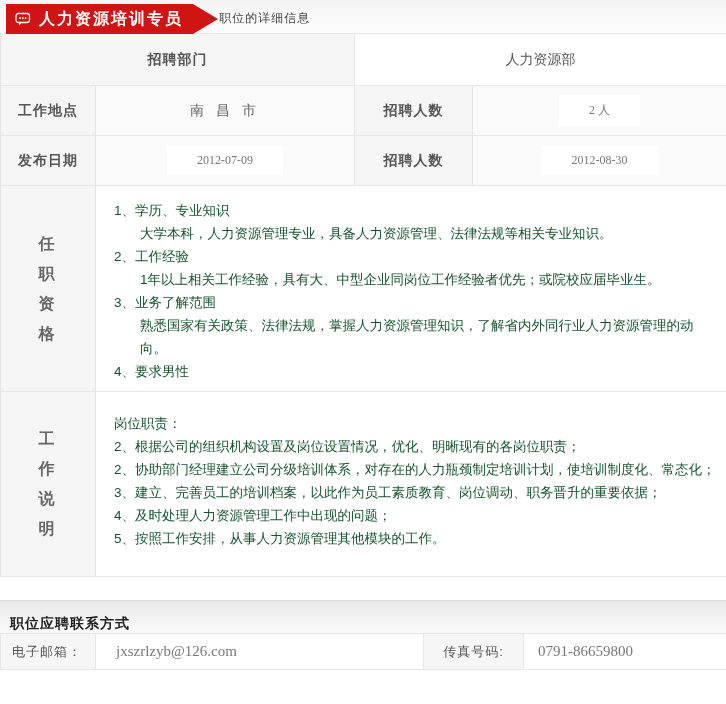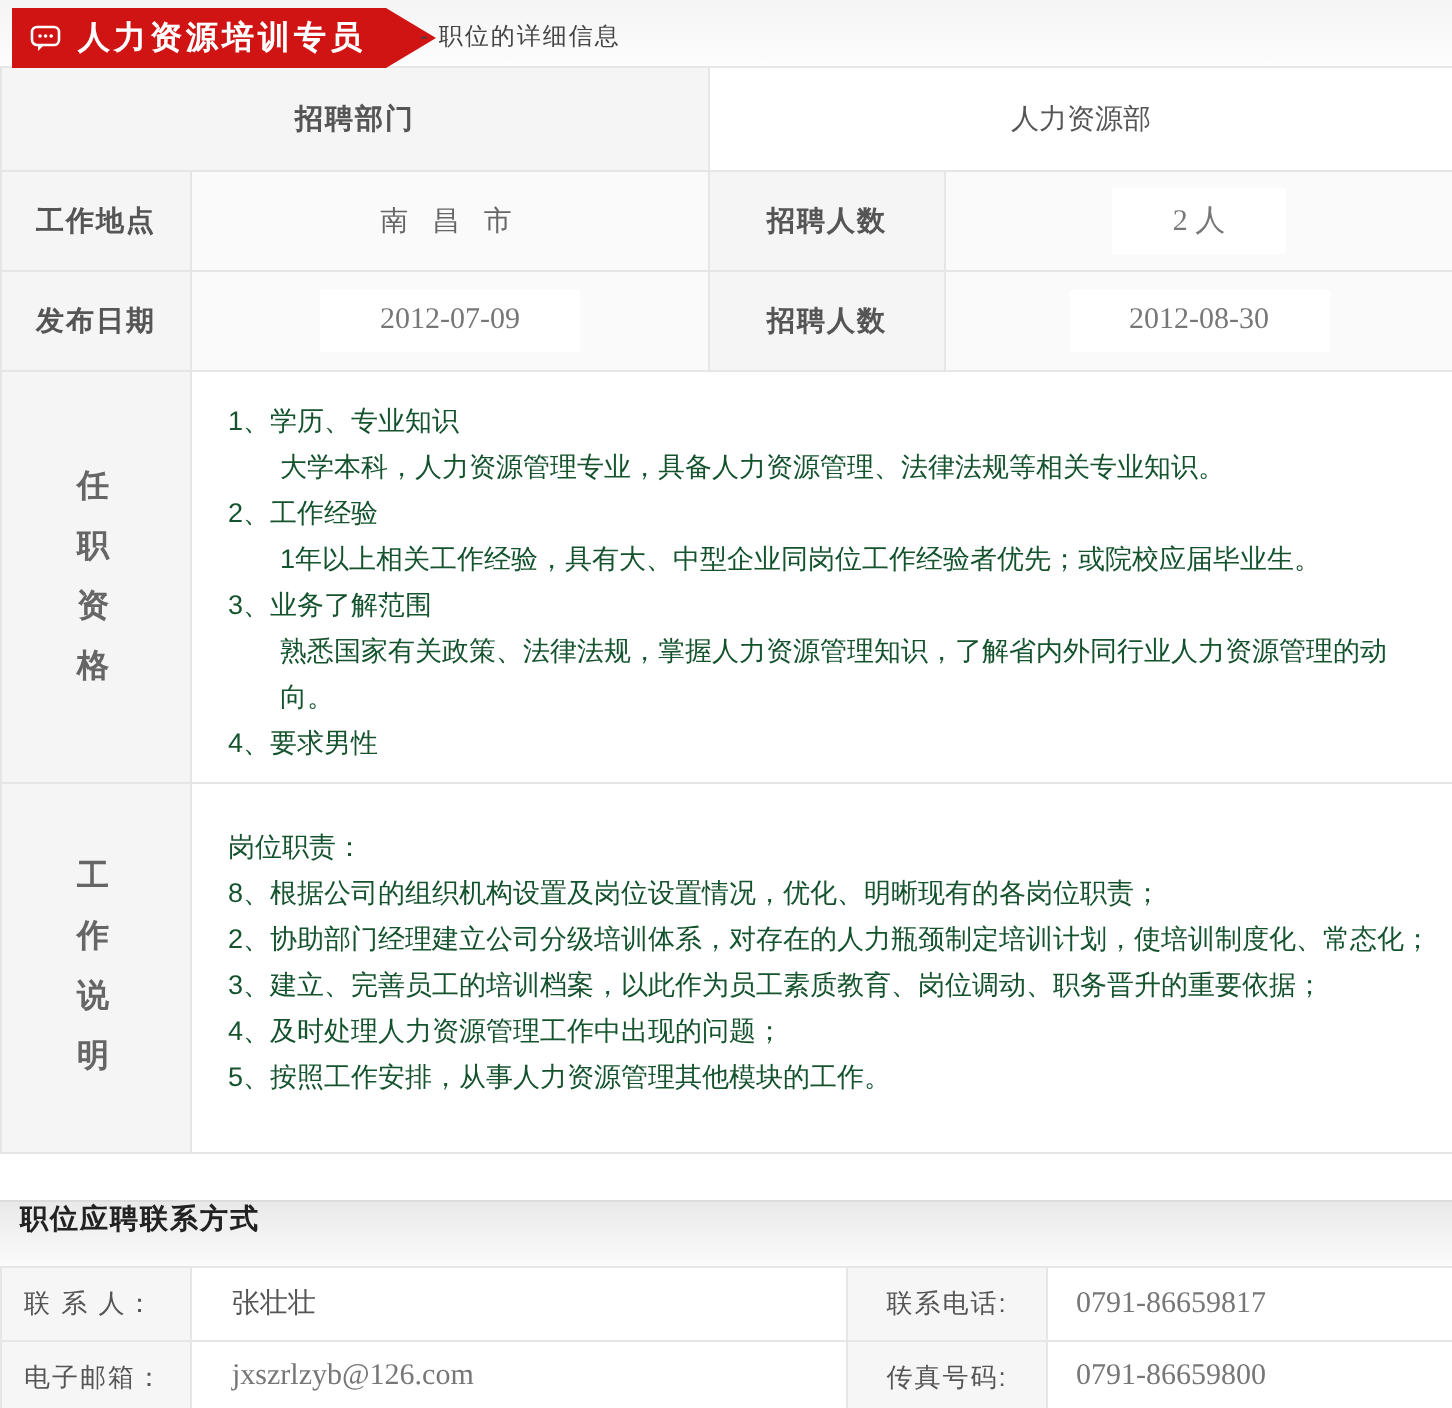--- a/index.html
+++ b/index.html
@@ -40,21 +40,21 @@
   td, th { border:1px solid #e6e6e6; vertical-align:middle; }
   .lbl {
     background:#f5f5f5; text-align:center;
     font-size:14px; font-weight:bold; color:#555; letter-spacing:1px;
   }
   .val { background:#fafafa; text-align:center; font-size:14px; color:#666; }
   .val-white { background:#fff; }
   .serif { font-family:"Liberation Serif","DejaVu Serif",serif; font-size:15px; color:#777; }
   .whitebox {
     display:inline-block; background:#fff; padding:7px 30px;
-    font-family:"Liberation Serif","DejaVu Serif",serif; font-size:15px; color:#777;
+    font-family:"Liberation Serif","DejaVu Serif",serif; font-size:12px; color:#777;
   }
   .biglbl span {
     display:inline-block; width:36px; line-height:30px;
     font-size:16px; font-weight:bold; color:#666; letter-spacing:3px;
     text-align:center; word-break:break-all;
   }
   .cont {
     background:#fff; vertical-align:top;
     padding:13px 8px 8px 18px;
     font-size:13.5px; color:#14532d; line-height:23px; text-align:left;
@@ -62,21 +62,21 @@
   .cont .ind { padding-left:26px; }
   .cont .hang { padding-left:26px; text-indent:-26px; }
 
   .gap { height:23px; }
 
   
   .contact-head {
     height:33px; width:726px;
     background:linear-gradient(#e9e9e9,#fbfbfb);
     border-top:1px solid #dcdcdc;
-    display:flex; align-items:flex-start; padding-left:10px;
+    display:flex; align-items:flex-end; padding-left:10px;
     font-size:14px; font-weight:bold; color:#222; letter-spacing:1px;
   }
   .c-lbl {
     background:#f6f6f6; font-size:13px; color:#555;
     padding-left:11px; letter-spacing:1px;
   }
   .c-lbl.center { text-align:center; padding-left:0; }
   .c-val { background:#fff; padding-left:20px; font-size:14px; color:#555; }
   .c-val.serif { font-size:15px; color:#777; }
   .c-val.phone { padding-left:14px; }
@@ -144,21 +144,21 @@
       <div class="ind">熟悉国家有关政策、法律法规，掌握人力资源管理知识，了解省内外同行业人力资源管理的动向。</div>
       <div>4、要求男性</div>
     </td>
   </tr>
   <tr style="height:185px">
     <td class="lbl biglbl">
       <span>工作说明</span>
     </td>
     <td class="cont" colspan="3" style="padding-top:20px">
       <div>岗位职责：</div>
-      <div class="hang">8、根据公司的组织机构设置及岗位设置情况，优化、明晰现有的各岗位职责；</div>
+      <div class="hang">2、根据公司的组织机构设置及岗位设置情况，优化、明晰现有的各岗位职责；</div>
       <div class="hang">2、协助部门经理建立公司分级培训体系，对存在的人力瓶颈制定培训计划，使培训制度化、常态化；</div>
       <div class="hang">3、建立、完善员工的培训档案，以此作为员工素质教育、岗位调动、职务晋升的重要依据；</div>
       <div class="hang">4、及时处理人力资源管理工作中出现的问题；</div>
       <div class="hang">5、按照工作安排，从事人力资源管理其他模块的工作。</div>
     </td>
   </tr>
 </tbody>
   </table>
 
 <div class="gap"></div>
@@ -168,26 +168,20 @@
 </div>
 
 <table>
   <colgroup>
       <col style="width:95px">
       <col style="width:328px">
       <col style="width:100px">
       <col style="width:203px">
     </colgroup>
   <tbody>
-      <tr style="height:37px">
-    <td class="c-lbl">联 系 人：</td>
-    <td class="c-val">张壮壮</td>
-    <td class="c-lbl center">联系电话:</td>
-    <td class="c-val serif phone">0791-86659817</td>
-  </tr>
   <tr style="height:36px">
     <td class="c-lbl">电子邮箱：</td>
     <td class="c-val serif">jxszrlzyb@126.com</td>
     <td class="c-lbl center">传真号码:</td>
     <td class="c-val serif phone">0791-86659800</td>
   </tr>
 
 </tbody>
   </table>
 

